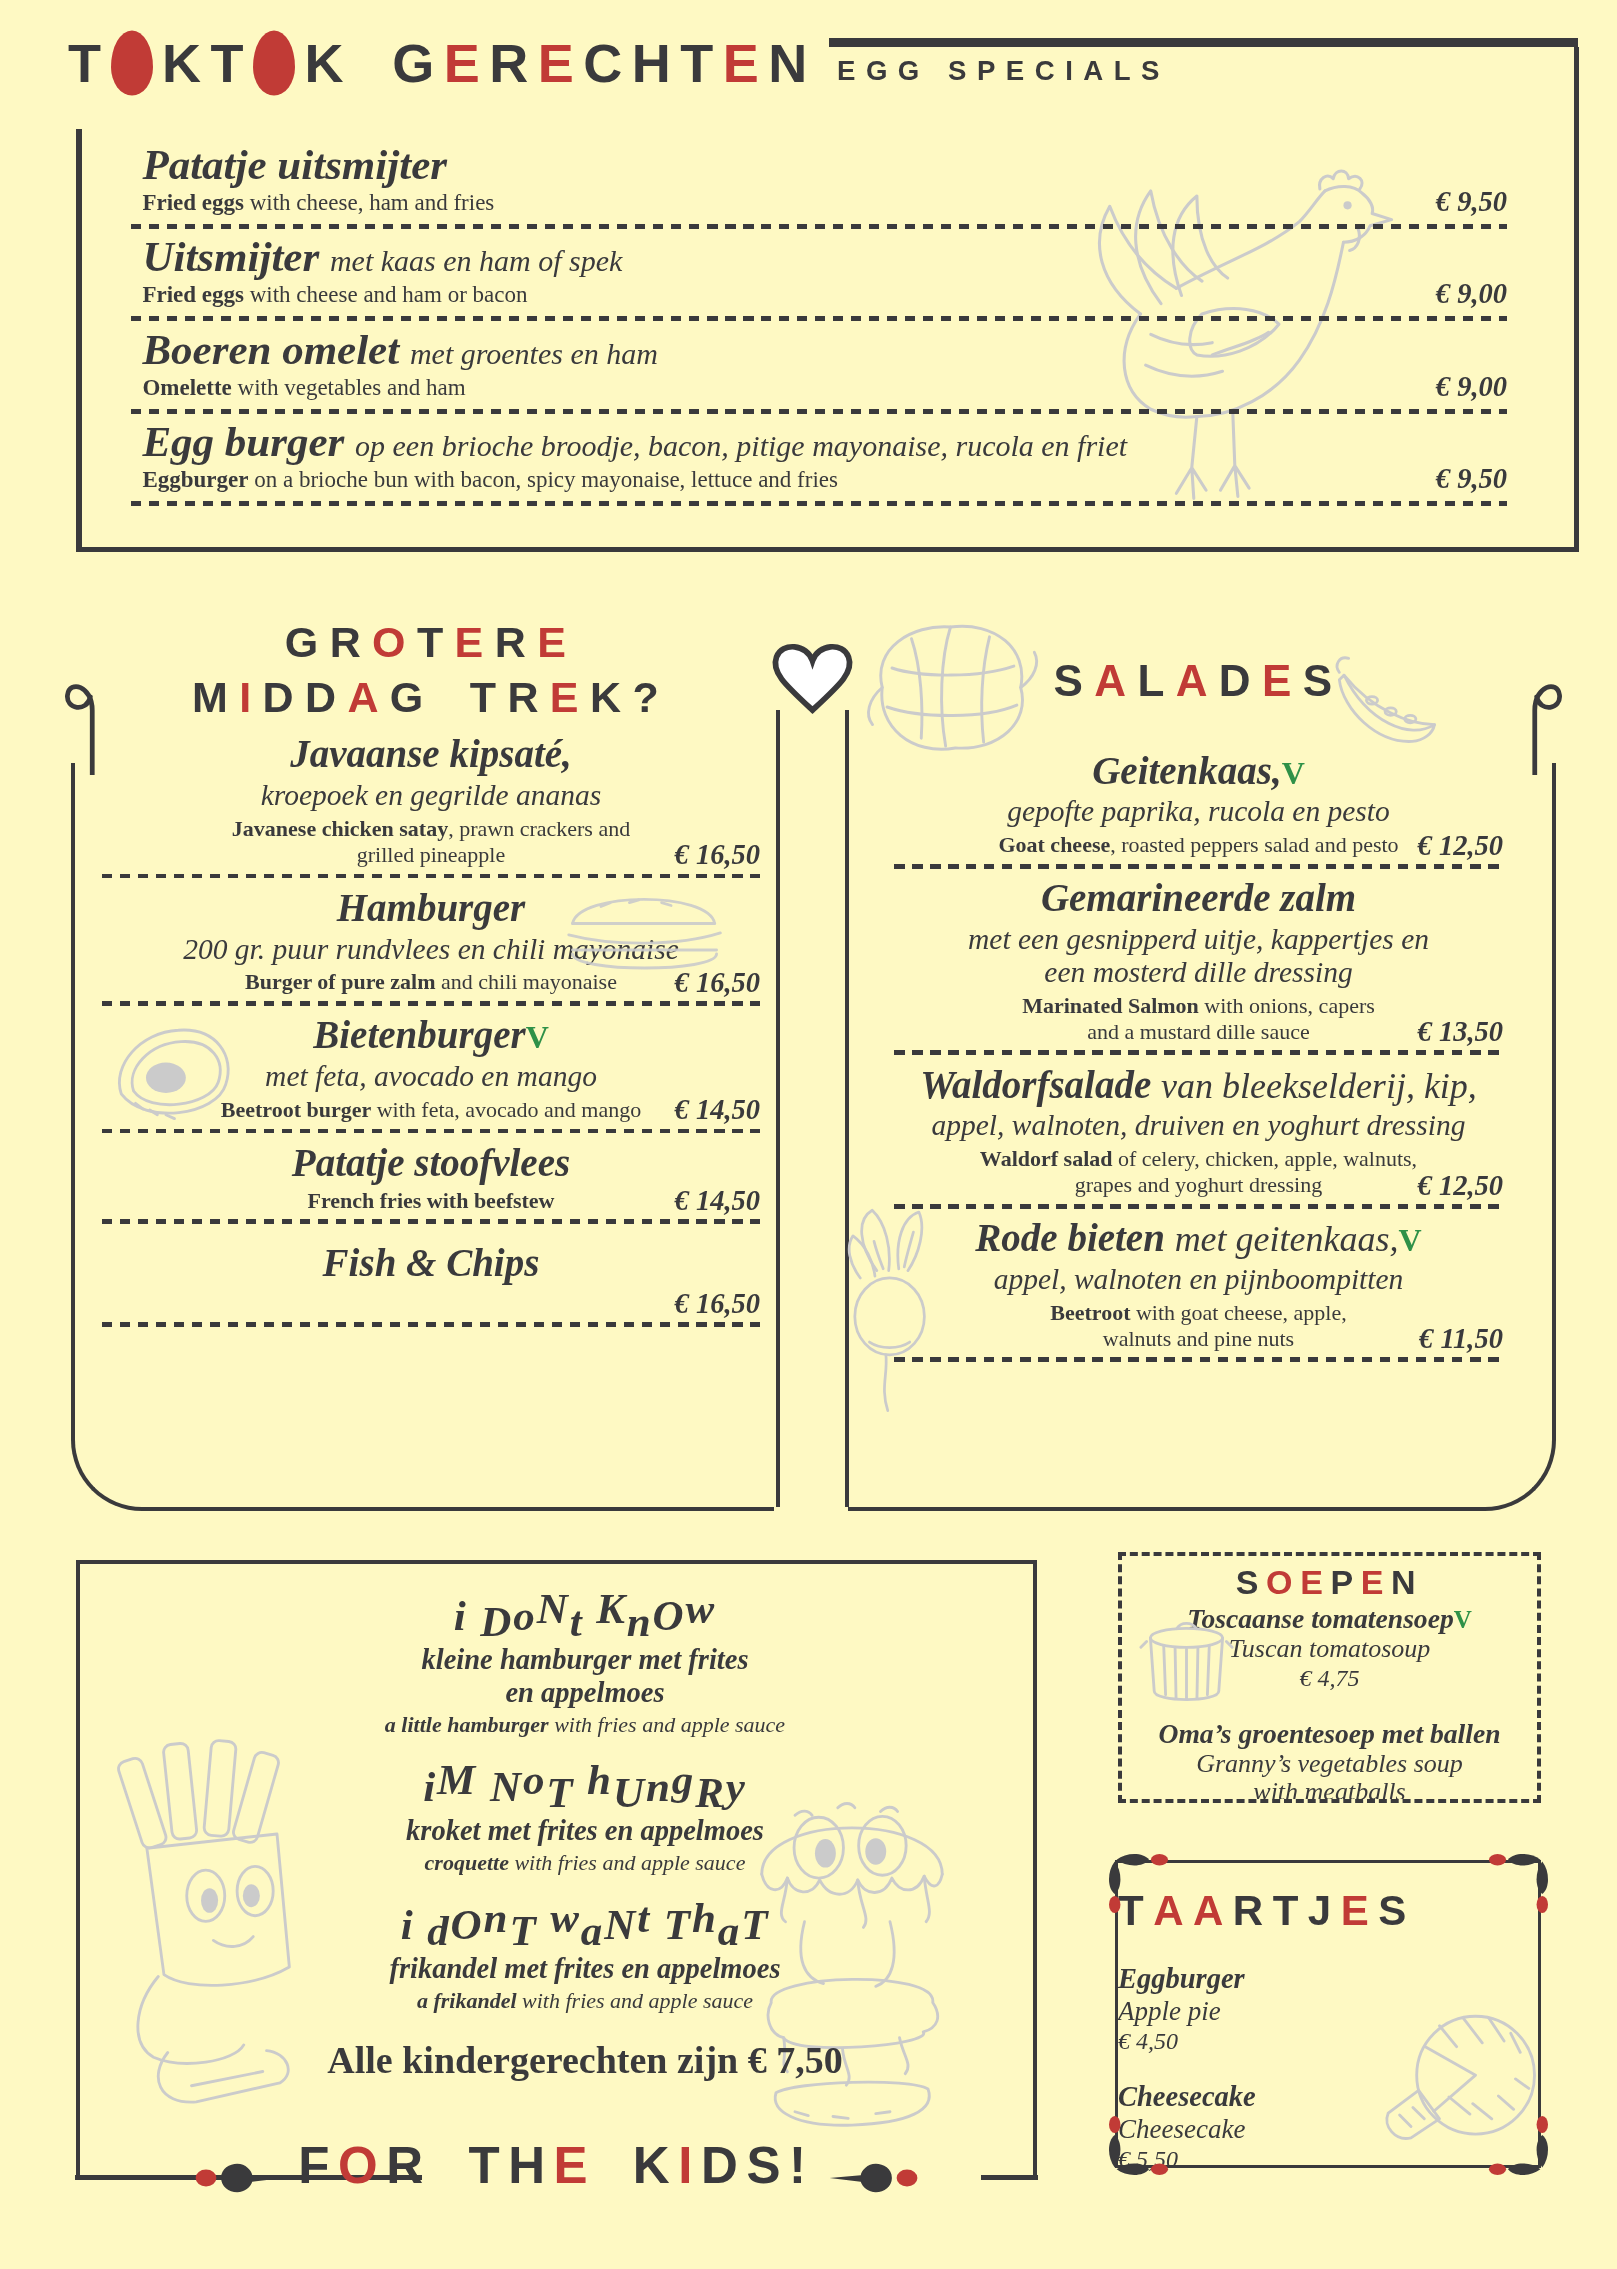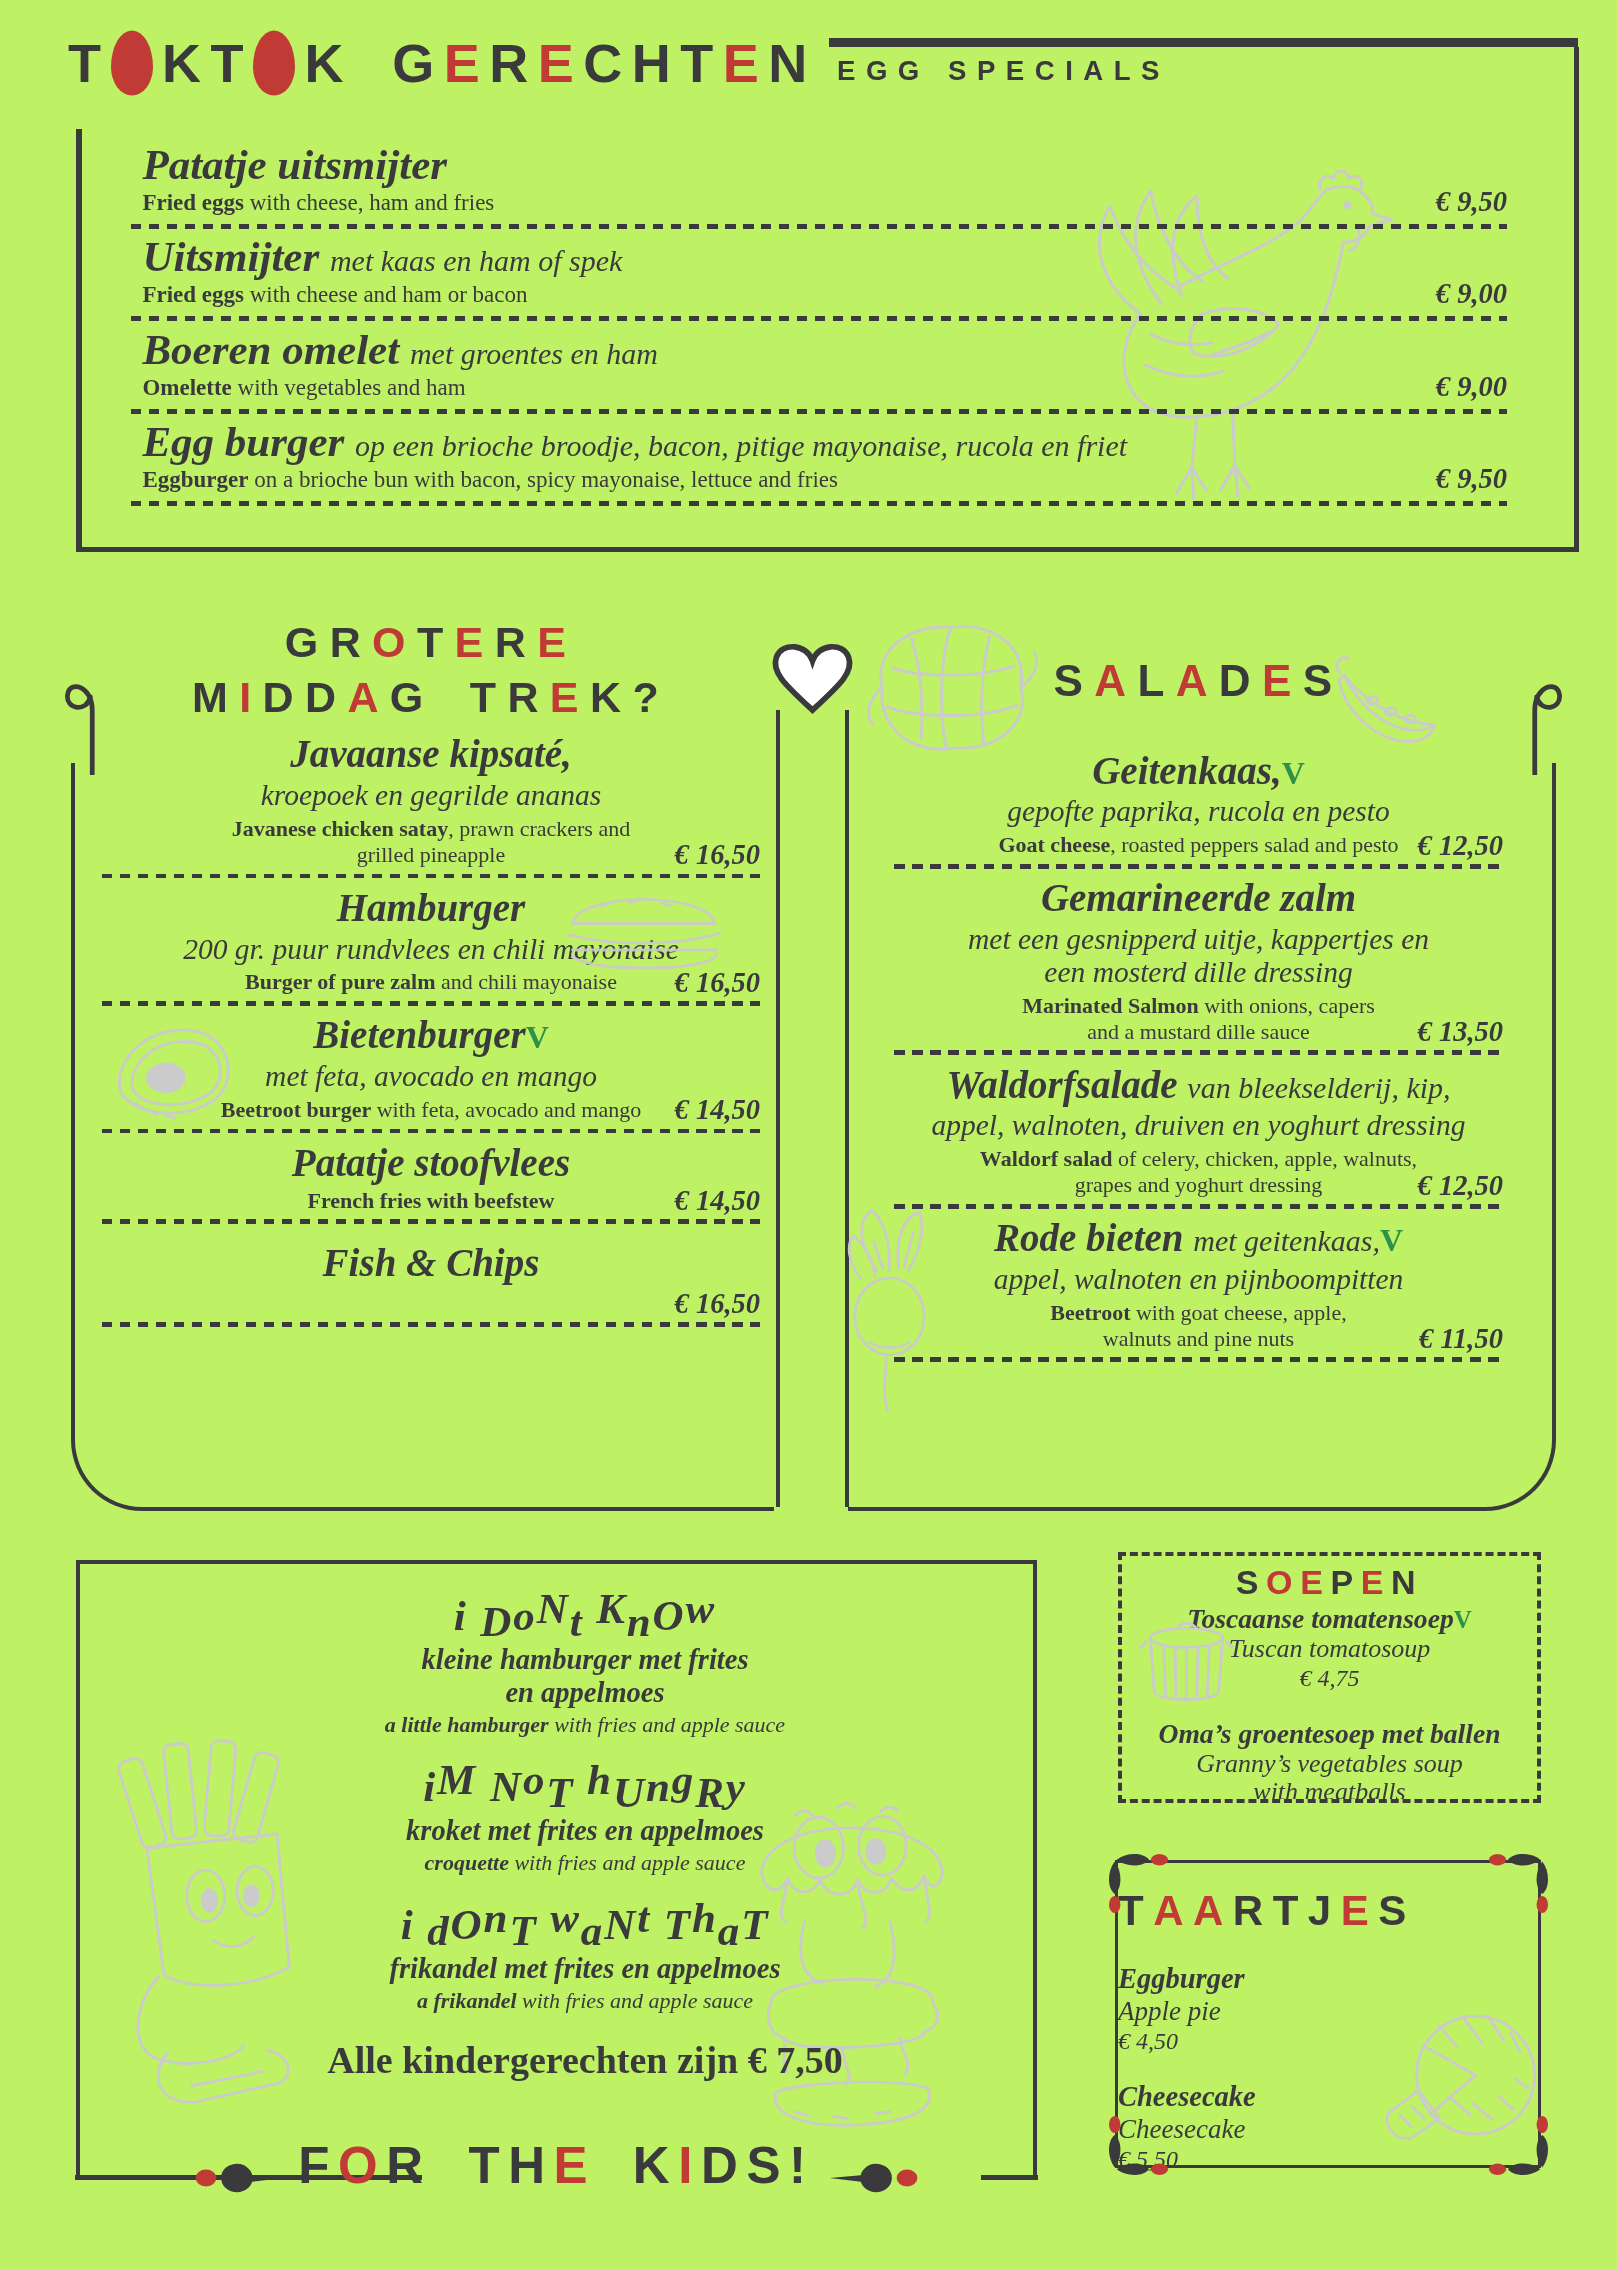--- a/index.html
+++ b/index.html
@@ -5,21 +5,21 @@
   :root{
     --ink:#3a3a3c;
     --red:#c13b36;
     --green:#2f9148;
     --sk:#cbcbcb;
   }
   *{box-sizing:border-box;margin:0;padding:0}
   html,body{background:#fff}
   body{width:1618px;height:2269px;position:relative;overflow:hidden;
        font-family:"Liberation Serif", serif;color:var(--ink)}
-  .page{position:absolute;inset:0;background:#bef264}
+  .page{position:absolute;inset:0;background:#fef9c3}
 
   
   .lt{display:inline-block}
   .lt-d{color:var(--ink)}
   .lt-r{color:var(--red)}
   .lt-s{width:.55em}
   .lt-e{color:transparent;background:var(--red);
         border-radius:50% 50% 50% 50% / 56% 56% 44% 44%;transform:scaleY(1.05)}
 
   .fk{display:inline-block}
@@ -65,21 +65,21 @@
           border-right:4.8px solid var(--ink);border-bottom:4.8px solid var(--ink);
           border-bottom-right-radius:71px}
   .curl-l{position:absolute;left:-13.3px;top:61px}
   .curl-r{position:absolute;right:-13.3px;top:61px;transform:scaleX(-1)}
   .lcontent{position:absolute;left:31px;top:3.8px;width:658px;text-align:center}
   .rcontent{position:absolute;left:49px;top:3.8px;width:609px;text-align:center}
   .sec-title{font:800 43px/1.28 "Liberation Sans",sans-serif;white-space:nowrap}
   .sec-title .lt{margin-right:11.4px}
   .mitem{position:relative;padding:9.5px 0 5.7px}
   .mname{font:700 39px/1.05 "Liberation Serif",serif;font-style:italic}
-  .mname .inline{font-weight:400;font-size:30px}
+  .mname .inline{font-weight:400;font-size:36px}
   .mdutch{font:400 29.5px/1.12 "Liberation Serif",serif;font-style:italic;margin-top:3.8px}
   .meng{font:400 22px/1.18 "Liberation Serif",serif;margin-top:3.8px}
   .meng b{font-weight:700}
   .mprice{position:absolute;right:0;bottom:3.8px}
   .veg{color:var(--green);font:700 32px "Liberation Serif",serif;font-style:normal}
   .veg.small{font-size:25px}
 
   
   .heart-div{position:absolute;left:767px;top:632px;width:91px;height:879px}
   .heart-div .line{position:absolute;top:78px;bottom:3.8px;width:4.8px;background:var(--ink)}

